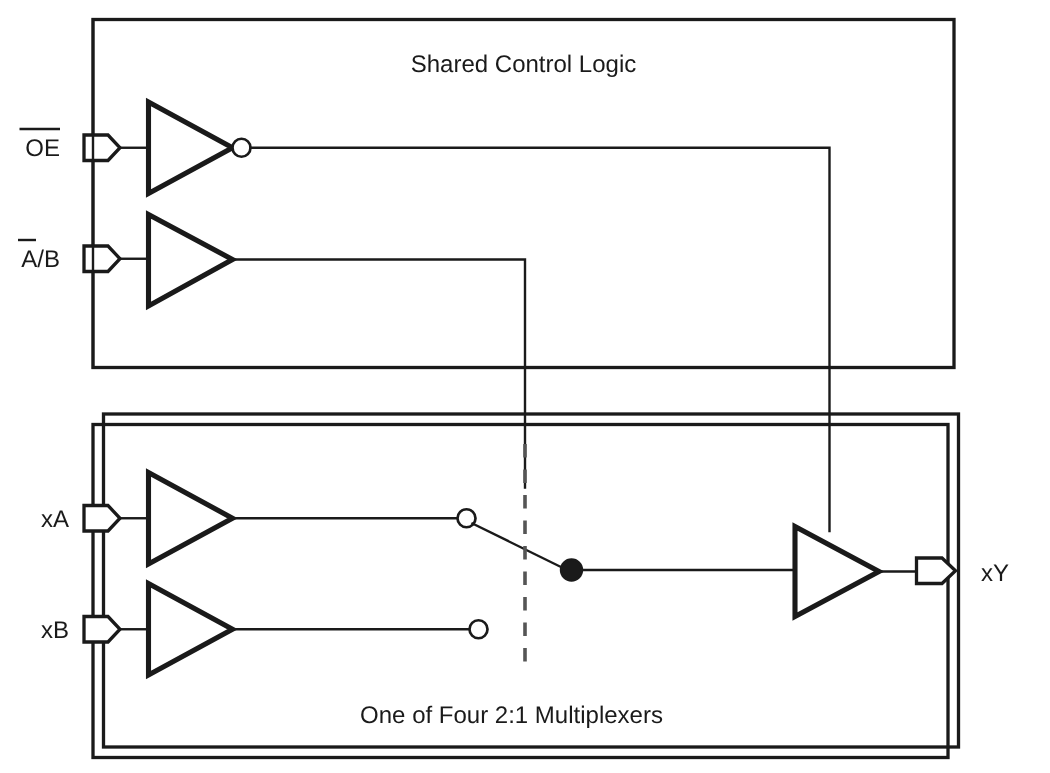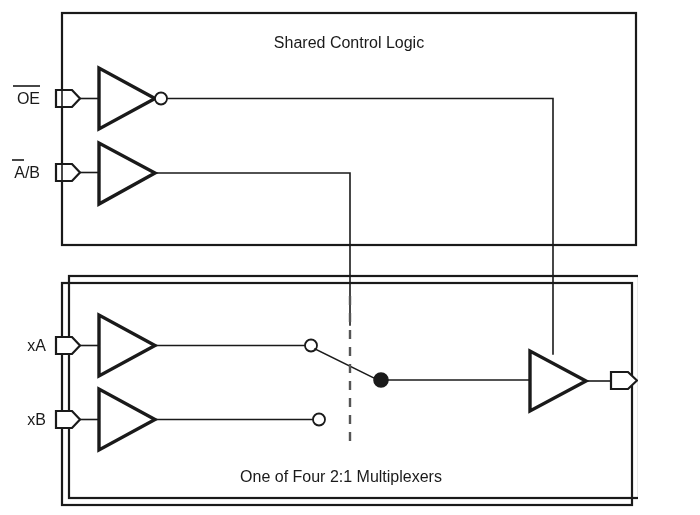--- a/index.html
+++ b/index.html
@@ -2,21 +2,21 @@
 <html><head>
 <meta charset="utf-8">
 <style>
   html, body {
     margin: 0;
     padding: 0;
     background: #ffffff;
   }
   #canvas {
     position: relative;
-    width: 638px;
+    width: 700px;
     height: 515px;
     background: #ffffff;
     font-family: "Liberation Sans", sans-serif;
     overflow: hidden;
   }
   svg.diagram {
     position: absolute;
     left: 0;
     top: 0;
     width: 700px;

